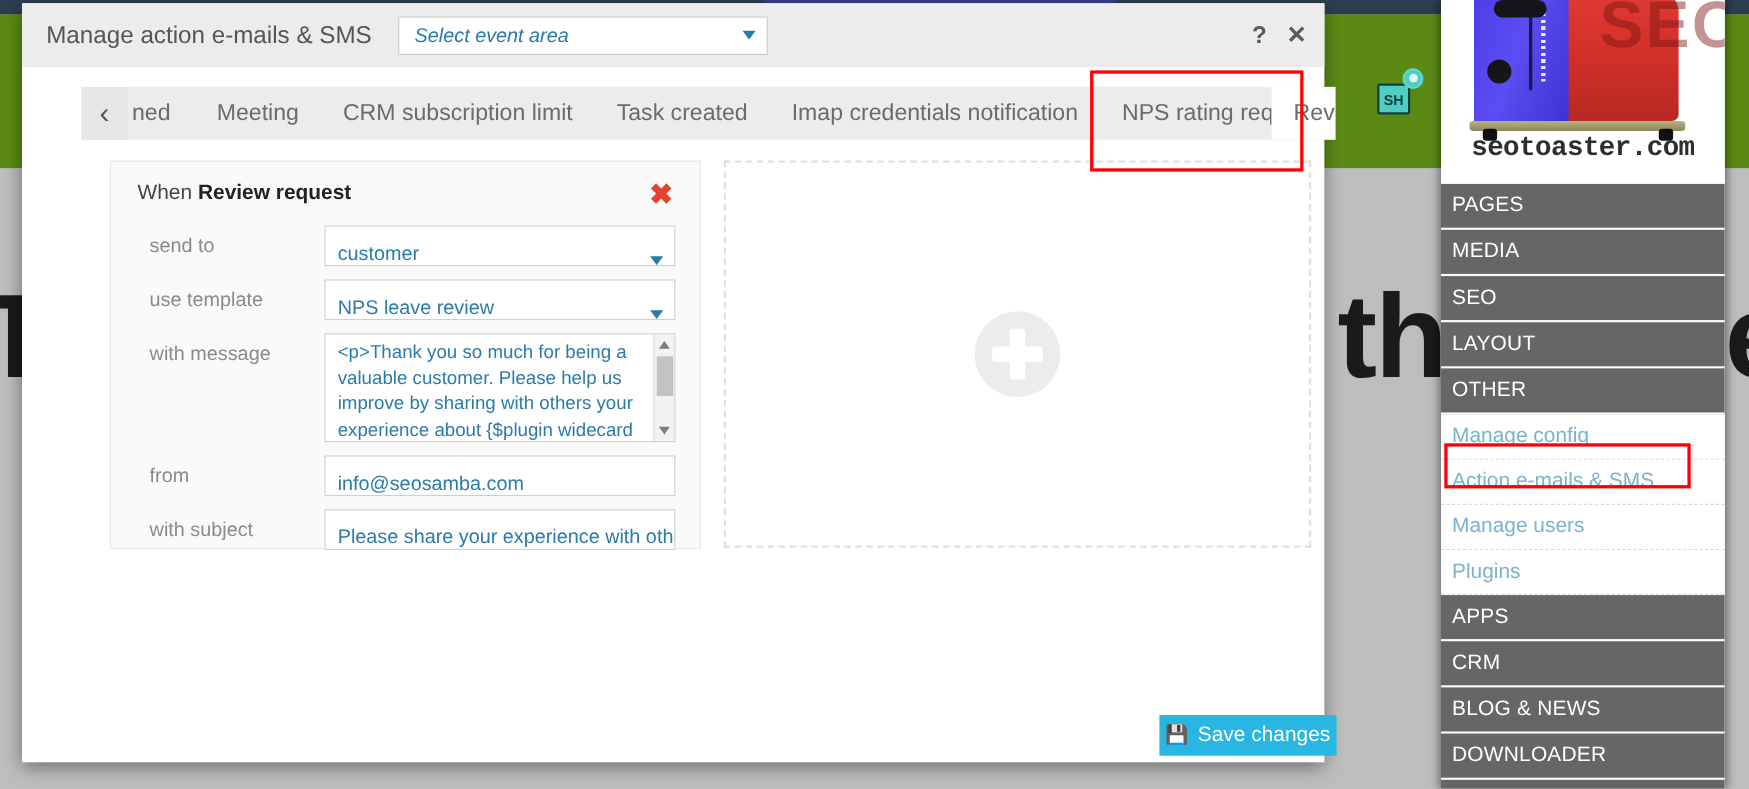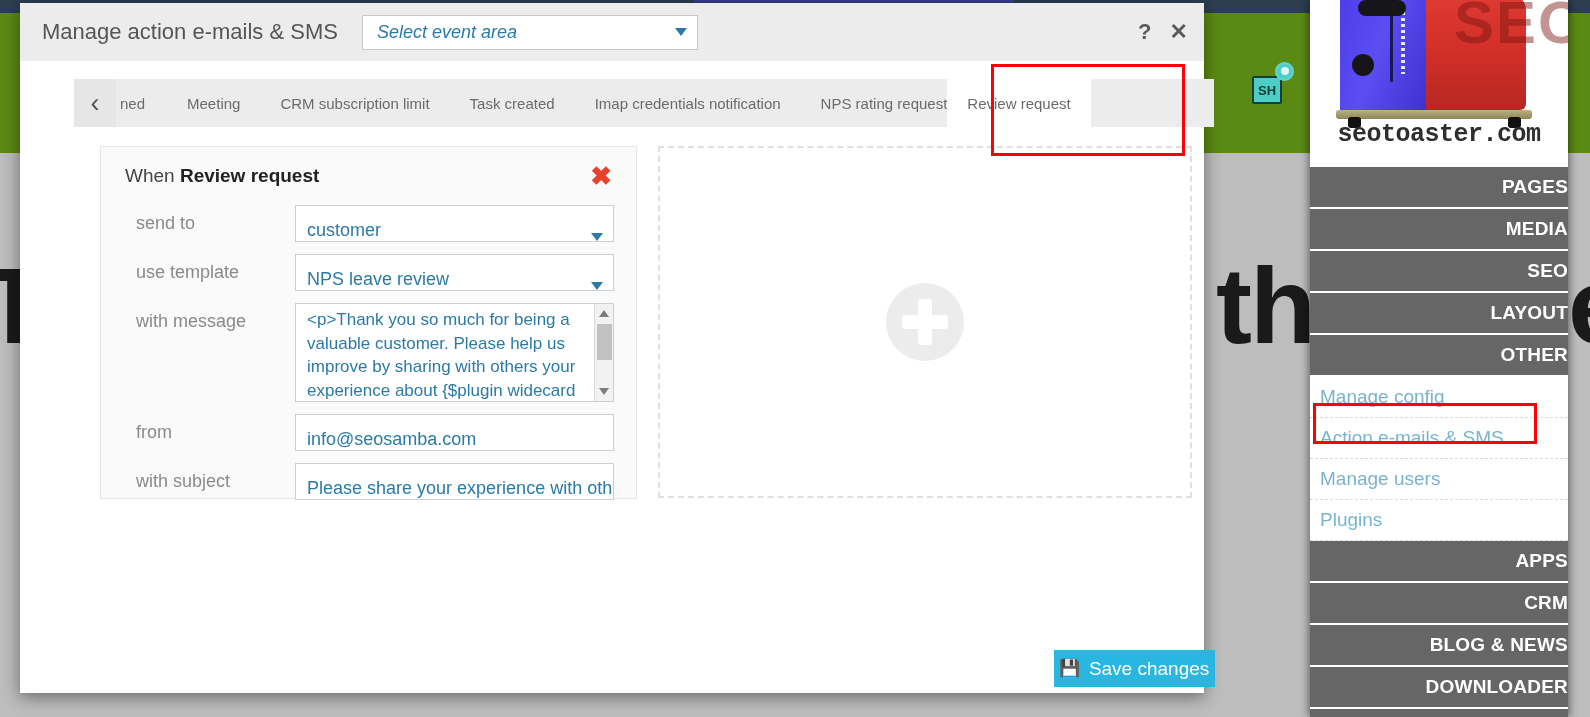--- a/index.html
+++ b/index.html
@@ -100,25 +100,24 @@
   }
   .t-foot { position:absolute; width: 13px; height: 11px; background:#111; border-radius: 3px; top:125px;}
   .logo-text {
     position: absolute; left: 0; top: 120px; width: 258px; text-align: center;
     font-size: 25px; font-weight: 700; color: #2e2e2e;
     font-family: "Liberation Mono", monospace; letter-spacing: -0.5px;
   }
 
   .nav-section {
     background: #666666; color: #ffffff;
-    font-size: 19px; font-weight: 700;
+    font-size: 19px; font-weight: 400;
     padding: 9px 0 9px 10px;
     border-bottom: 2px solid #ffffff;
     letter-spacing: .2px;
-    text-align: right;
   }
   .nav-link {
     color: #7ab3cf; font-size: 19px;
     padding: 9px 0 9px 10px;
     background: #ffffff;
     border-bottom: 1px dashed #d9d9d9;
   }
 
   
   .modal {
@@ -153,21 +152,21 @@
     background: #ececec; display: flex; align-items: stretch;
     overflow: hidden;
   }
   .tab-arrow {
     width: 42px; display: flex; align-items: center; justify-content: center;
     background: #e6e6e6; color: #555; font-size: 27px; font-weight: 300;
     flex: 0 0 42px;
   }
   .tab {
     display: flex; align-items: center; padding: 0 20px;
-    font-size: 15px; color: #6b6b6b; white-space: nowrap;
+    font-size: 21px; color: #6b6b6b; white-space: nowrap;
     background: #ececec;
   }
   .tab.active { background: #ffffff; color: #6b6b6b; }
   .tab.clipped { overflow: hidden; }
 
   
   .form-card {
     position: absolute; left: 80px; top: 143px; width: 537px; height: 353px;
     background: #fafafa; border: 1px solid #e6e6e6;
     padding: 16px 22px 0 12px;

